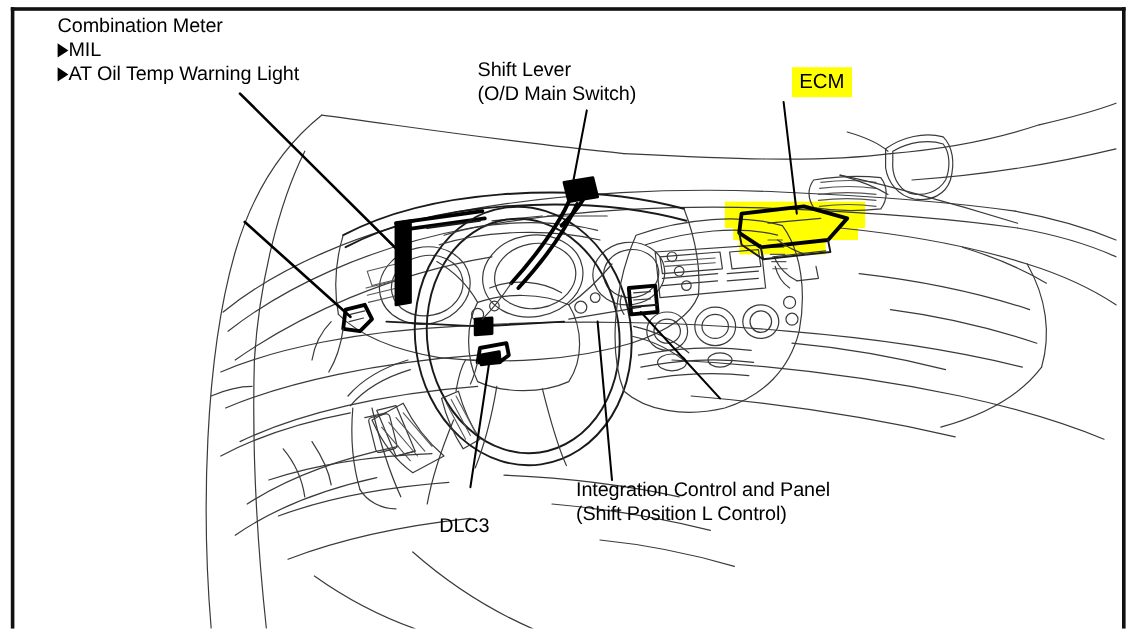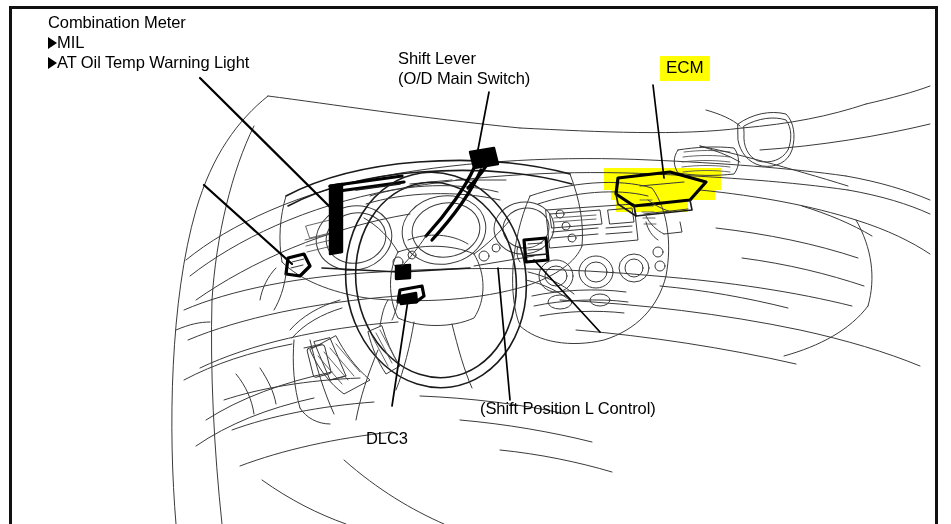--- a/index.html
+++ b/index.html
@@ -374,16 +374,17 @@
     <span>ECM</span>
   </div>
 
 
 
   <div class="label" id="lbl-dlc3" style="left:366px; top:428px;">
     <span class="ln">DLC3</span>
   </div>
 
   <div class="label" id="lbl-integration" style="left:480px; top:398px;">
+    <span class="ln">Integration Control and Panel</span>
     <span class="ln">(Shift Position L Control)</span>
   </div>
 
 </div>
 
 </body></html>

